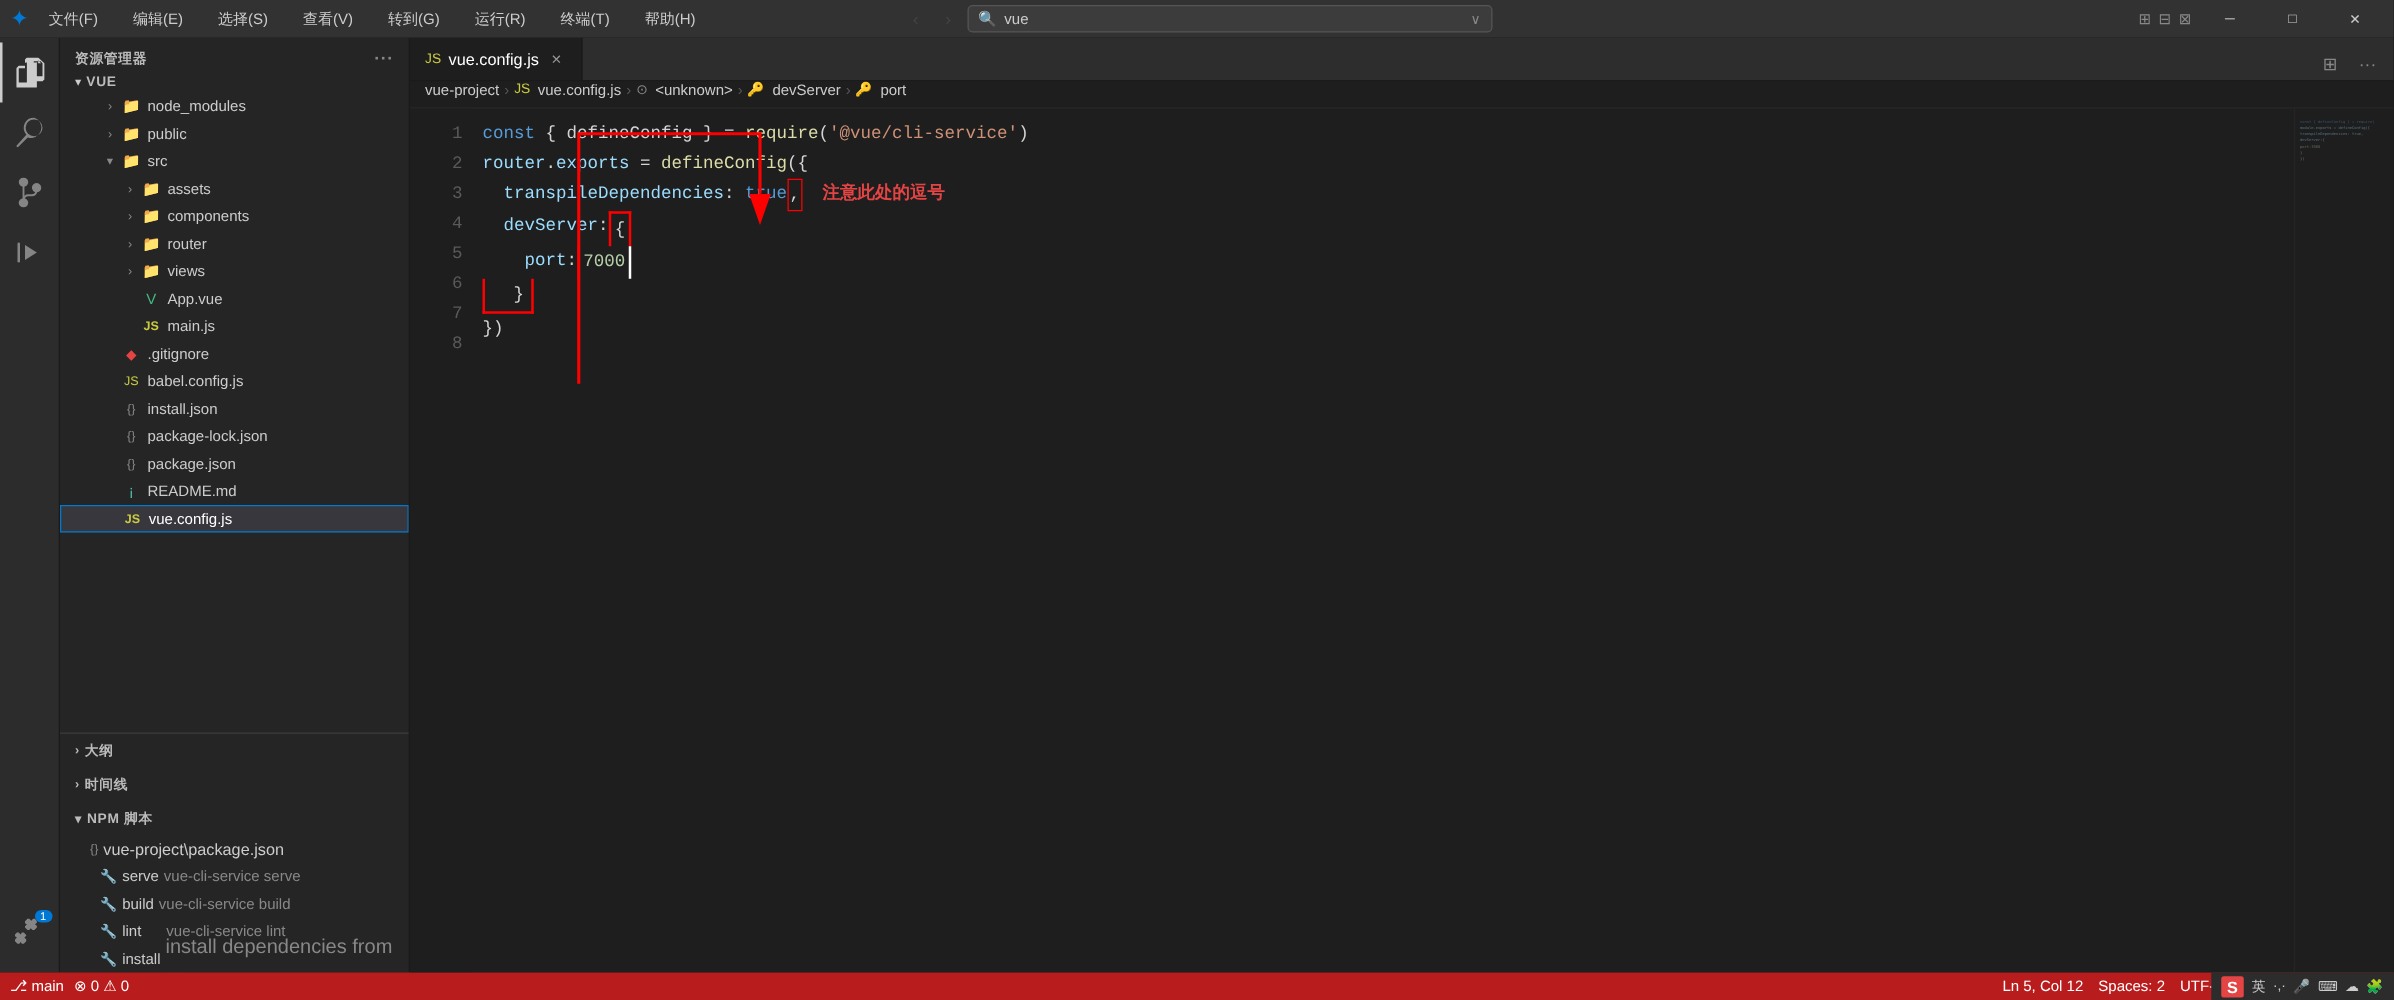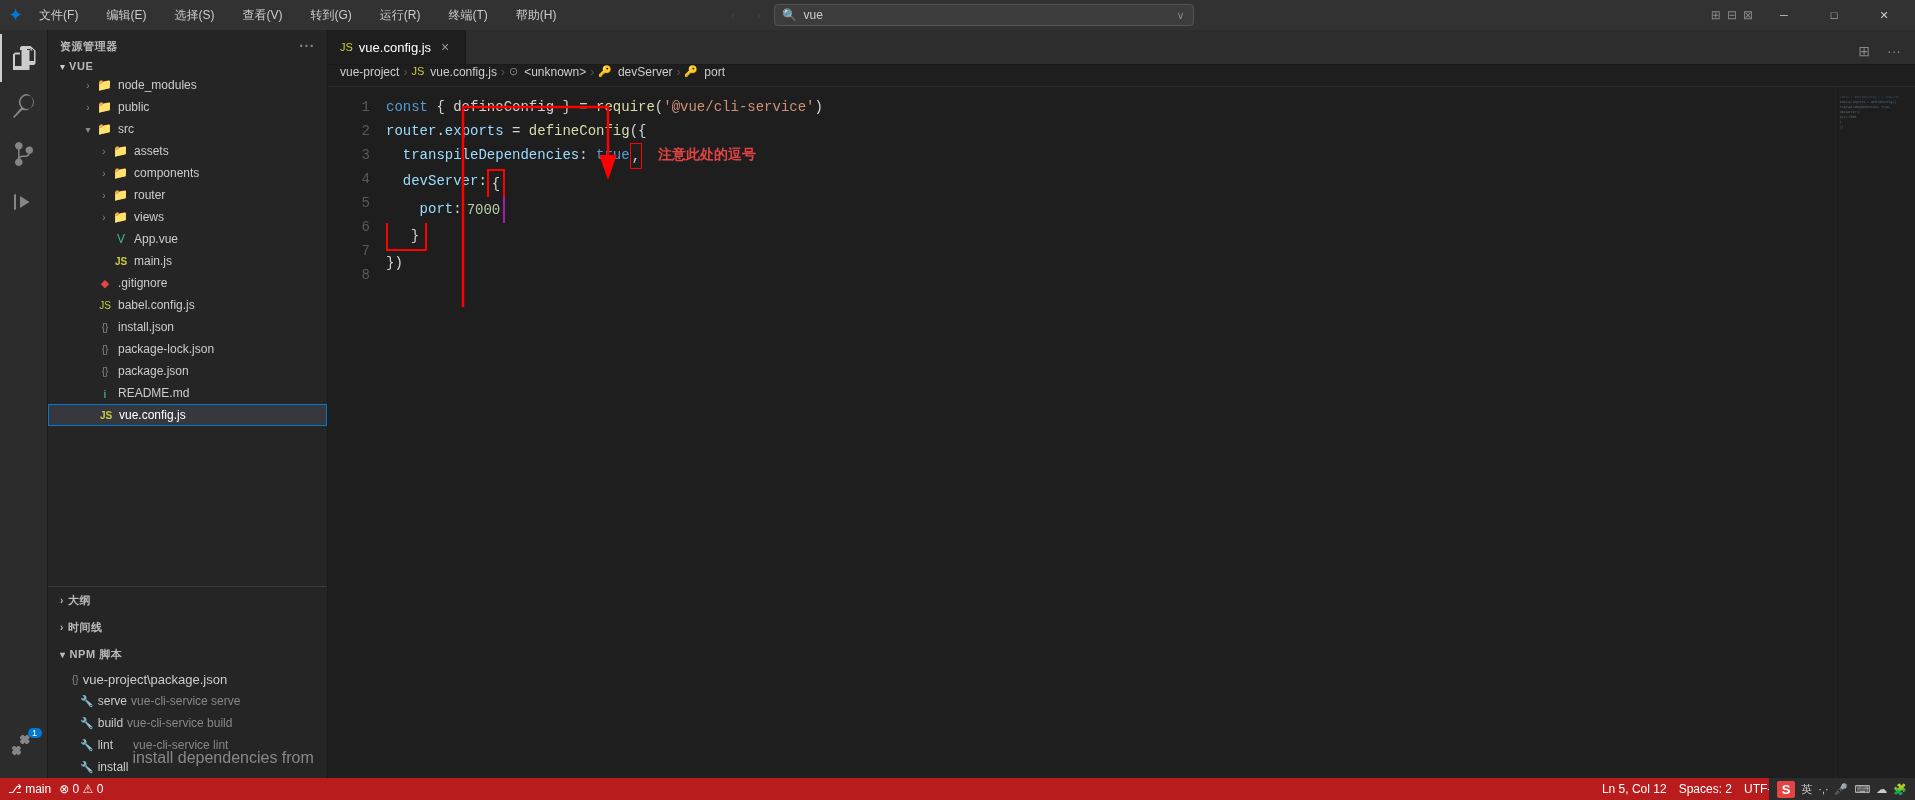--- a/index.html
+++ b/index.html
@@ -716,21 +716,21 @@
           <span style="color:#d4d4d4;">  </span>
           <span class="prop">devServer</span>
           <span style="color:#d4d4d4;">:</span>
           <span style="color:#d4d4d4; border:2px solid red; border-bottom:none; padding:1px 3px;">{</span>
         </div>
 
         <div class="code-line">
           <span style="color:#d4d4d4;">    </span>
           <span class="prop">port</span>
           <span style="color:#d4d4d4;">:</span>
-          <span class="val" style="border-left:2px solid red; border-right:2px solid #a21caf; border-bottom:none; padding:1px 3px;">7000</span>
+          <span class="val" style="border-left:2px solid red; border-right:2px solid #ffffff; border-bottom:none; padding:1px 3px;">7000</span>
         </div>
 
         <div class="code-line">
           <span style="color:#d4d4d4; border:2px solid red; border-top:none; padding:1px 6px; display:inline-block;">  }</span>
         </div>
 
         <div class="code-line">
           <span style="color:#d4d4d4;">})</span>
         </div>
 

